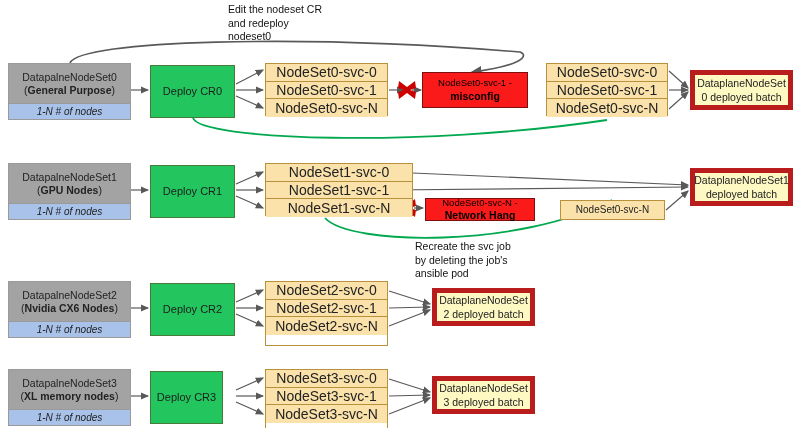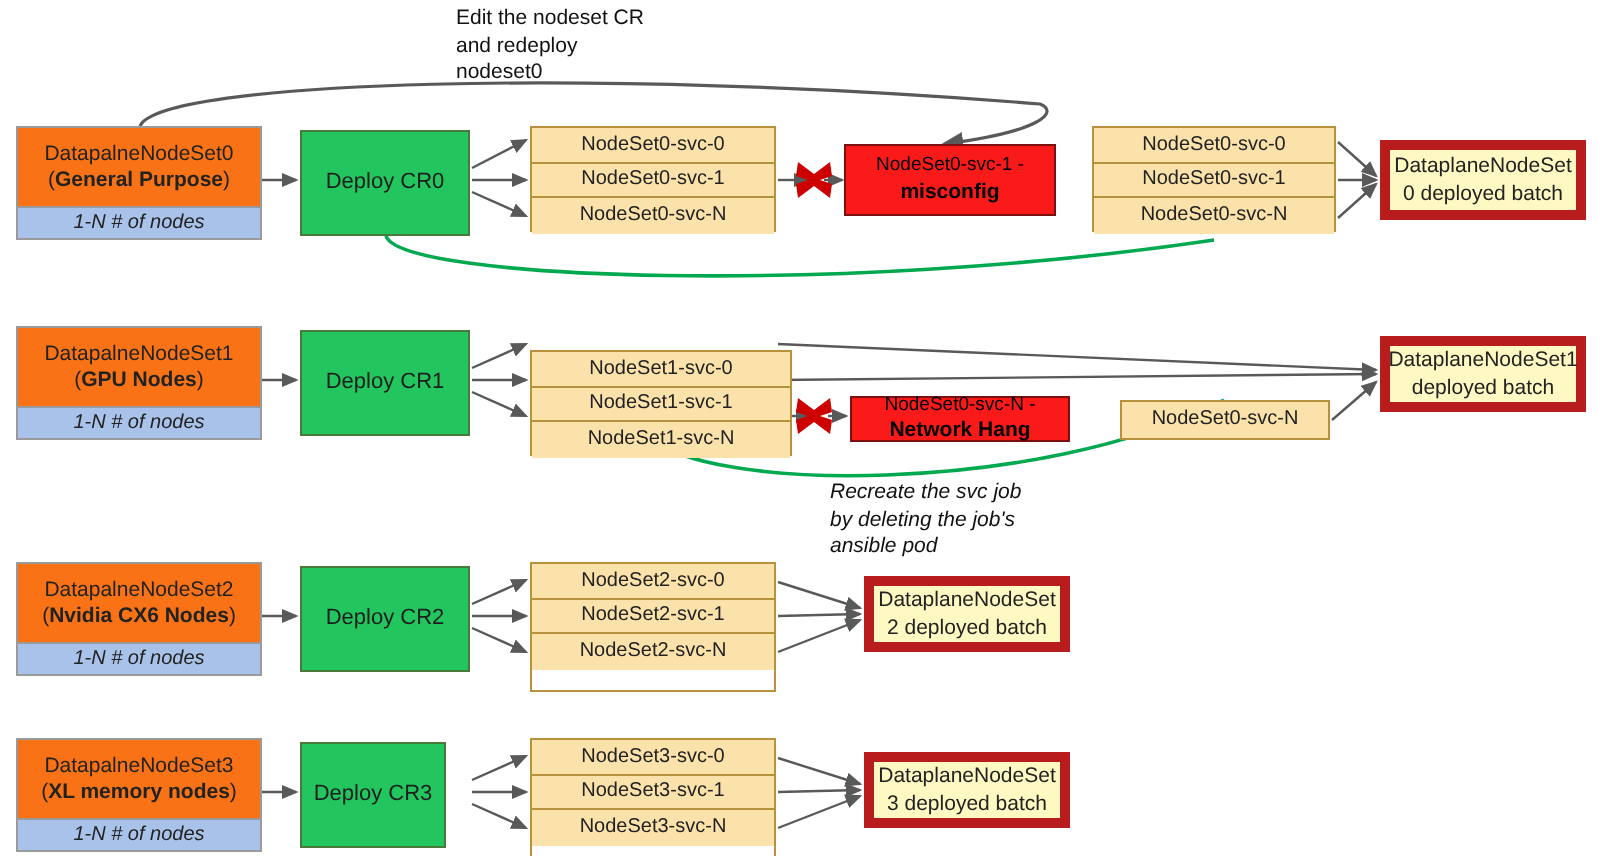--- a/index.html
+++ b/index.html
@@ -5,34 +5,34 @@
   html,body{margin:0;padding:0;background:#ffffff;}
   body{width:800px;height:428px;position:relative;overflow:hidden;
        font-family:"Liberation Sans","DejaVu Sans",sans-serif;color:#222;}
   #canvas{position:absolute;left:0;top:0;width:800px;height:428px;}
   svg.edges{position:absolute;left:0;top:0;width:800px;height:428px;pointer-events:none;}
 
   .box{position:absolute;box-sizing:border-box;display:flex;align-items:center;
        justify-content:center;text-align:center;line-height:1.15;}
 
   
-  .nodeset{border:1px solid #9a9a9a;background:#f97316;flex-direction:column;
+  .nodeset{border:1px solid #9a9a9a;background:#a3a3a3;flex-direction:column;
            font-size:10.5px;padding:0;}
   .nodeset .title{flex:1;display:flex;flex-direction:column;align-items:center;
                   justify-content:center;width:100%;gap:1px;}
   .nodeset .band{width:100%;background:#a8c2ea;border-top:1px solid #9a9a9a;
                  font-size:10px;padding:2px 0;font-style:italic;}
 
   
   .deploy{border:1px solid #4f7a3f;background:#84b островки;}
   .deploy{border:1px solid #4a7a3a;background:#22c55e;font-size:11px;color:#1e1e1e;}
 
   
   .stack{position:absolute;border:1px solid #b8913c;box-sizing:border-box;}
-  .stack .cell{border-bottom:1px solid #b8913c;background:#fbe2ab;font-size:10px;
+  .stack .cell{border-bottom:1px solid #b8913c;background:#fbe2ab;font-size:14px;
                display:flex;align-items:center;justify-content:center;height:17px;
                box-sizing:border-box;}
   .stack .cell:last-child{border-bottom:none;}
 
   
   .chip{border:1px solid #b8913c;background:#fbe2ab;font-size:10px;}
 
   
   .err{border:1px solid #7a1010;background:#fb1a1a;color:#000;font-size:9.5px;
        flex-direction:column;gap:1px;}
@@ -109,21 +109,21 @@
   <svg class="xmark" style="left:396px;top:79px;" viewBox="0 0 22 22">
     <path d="M3,2 L11,8 L19,2 L20,9 L14,11 L20,13 L19,20 L11,14 L3,20 L2,13 L8,11 L2,9 Z" fill="#cc0000"></path>
   </svg>
   <svg class="xmark" style="left:396px;top:197px;" viewBox="0 0 22 22">
     <path d="M3,2 L11,8 L19,2 L20,9 L14,11 L20,13 L19,20 L11,14 L3,20 L2,13 L8,11 L2,9 Z" fill="#cc0000"></path>
   </svg>
 
   <div class="note" style="left:228px;top:3px;">Edit the nodeset CR
 and redeploy
 nodeset0</div>
-  <div class="note" style="left:415px;top:240px;font-style:italic;">Recreate the svc job
+  <div class="note" style="left:415px;top:240px;">Recreate the svc job
 by deleting the job's
 ansible pod</div>
 
   <div class="box nodeset" style="left:8px;top:63px;width:123px;height:57px;">
     <div class="title">
       <span>DatapalneNodeSet0</span>
       <span>(<b>General Purpose</b>)</span>
     </div>
     <div class="band">1-N # of nodes</div>
   </div>
@@ -155,21 +155,21 @@
   <div class="box nodeset" style="left:8px;top:163px;width:123px;height:57px;">
     <div class="title">
       <span>DatapalneNodeSet1</span>
       <span>(<b>GPU Nodes</b>)</span>
     </div>
     <div class="band">1-N # of nodes</div>
   </div>
 
   <div class="box deploy" style="left:150px;top:165px;width:85px;height:53px;">Deploy CR1</div>
 
-  <div class="stack" style="left:265px;top:163px;width:131px;height:53px;margin-top:12px;">
+  <div class="stack" style="left:265px;top:163px;width:148px;height:53px;">
     <div class="cell" style="height:17.6px;">NodeSet1-svc-0</div>
     <div class="cell" style="height:17.6px;">NodeSet1-svc-1</div>
     <div class="cell" style="height:17.6px;">NodeSet1-svc-N</div>
   </div>
 
   <div class="box err" style="left:425px;top:198px;width:110px;height:23px;padding:1px 0;text-align:center;">
     <span class="l1">NodeSet0-svc-N -</span>
     <span class="l2">Network Hang</span>
   </div>
 

